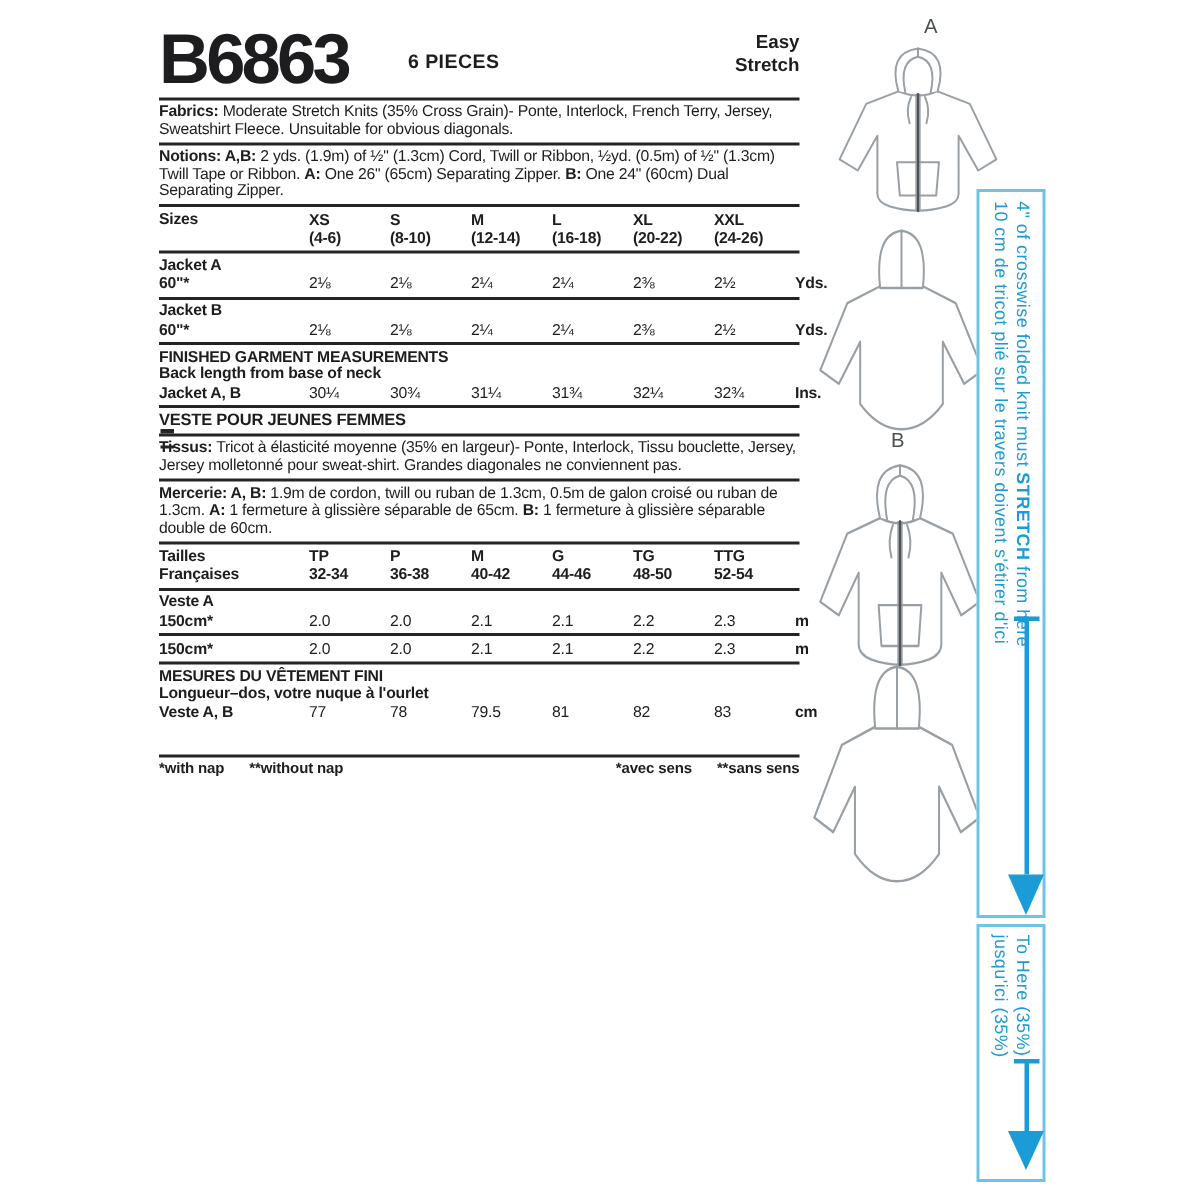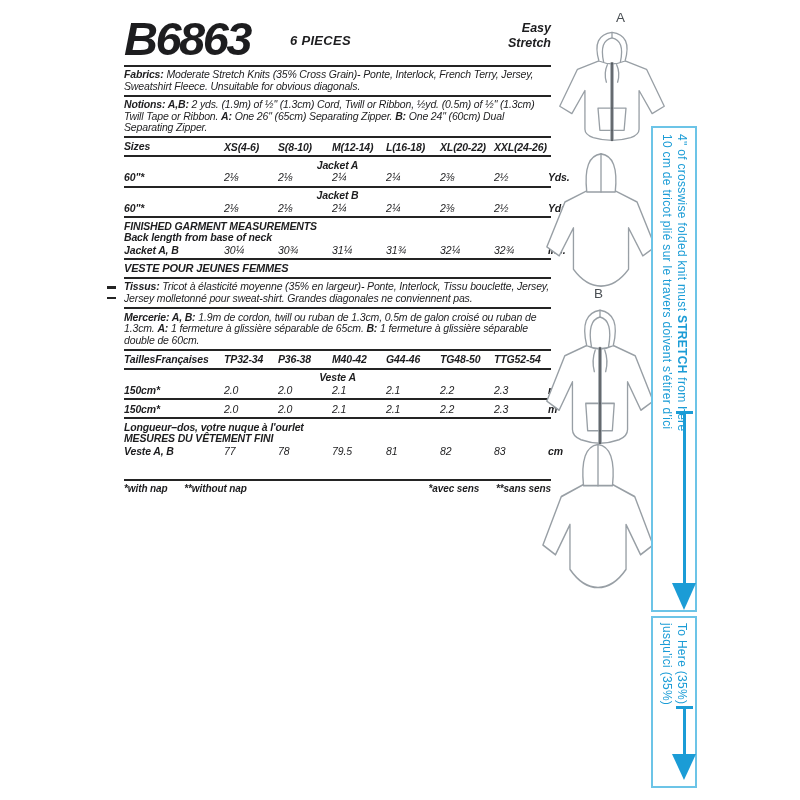--- a/index.html
+++ b/index.html
@@ -1,36 +1,36 @@
 <!DOCTYPE html>
 <html><head>
 <meta charset="utf-8">
 <style>
   html,body{margin:0;padding:0;background:#fff;}
   #canvas{position:relative;width:800px;height:800px;background:#fff;overflow:hidden;
           font-family:"Liberation Sans","DejaVu Sans",sans-serif;color:#1d1d1f;}
 
   
-  .main{position:absolute;left:124px;top:16px;width:427px;font-style:italic;}
+  .main{position:absolute;left:106px;top:16px;width:427px;}
   .title-row{display:flex;align-items:flex-start;}
   .pattern-number{font-size:47px;font-weight:bold;letter-spacing:-2.5px;line-height:46px;}
   .pieces{font-size:13px;font-weight:bold;margin:17px 0 0 40px;letter-spacing:.3px;}
   .difficulty{margin-left:auto;text-align:right;font-size:12.5px;font-weight:bold;line-height:15px;margin-top:5px;}
   .garment{font-size:11px;font-weight:bold;margin-top:1px;letter-spacing:-.2px;}
   .rule{height:2px;background:#242424;margin:2.5px 0;}
   .spec{font-size:10.5px;line-height:11.6px;margin:1px 0;letter-spacing:-.15px;}
   .spec b{letter-spacing:-.15px;}
 
-  .tlabel{font-weight:bold;font-size:10.5px;line-height:11.5px;margin-top:1px;letter-spacing:-.15px;text-align:center;}
+  .tlabel{font-weight:bold;font-size:10.5px;line-height:11.5px;margin-top:1px;letter-spacing:-.15px;}
   .thead{font-weight:bold;font-size:10.5px;line-height:11.5px;letter-spacing:-.15px;}
   .trow{display:grid;grid-template-columns:100px repeat(6,54px) 1fr;
         font-size:10.5px;line-height:12px;letter-spacing:-.15px;}
   .trow.bold, .trow .b{font-weight:bold;}
   .trow .u{text-align:right;font-weight:bold;}
-  .hcell{display:flex;flex-direction:row;font-weight:bold;}
+  .hcell{display:flex;flex-direction:column;font-weight:bold;}
   .foot{display:flex;justify-content:space-between;font-size:10px;font-weight:bold;margin-top:2px;letter-spacing:-.1px;}
   .foot .gap{margin-left:14px;}
 
   
   .regmark{position:absolute;left:107px;top:286px;}
   .regmark div{width:9px;height:2.5px;background:#242424;margin-bottom:8px;}
 
   
   .ill{position:absolute;}
   .ill-label{position:absolute;font-size:13.5px;color:#4a4f54;letter-spacing:.5px;}
@@ -209,22 +209,22 @@
       <span>2.0</span>
       <span>2.0</span>
       <span>2.1</span>
       <span>2.1</span>
       <span>2.2</span>
       <span>2.3</span>
       <span class="u">m</span>
     </div>
     <div class="rule"></div>
 
+    <div class="thead">MESURES DU VÊTEMENT FINI</div>
     <div class="thead">Longueur–dos, votre nuque à l'ourlet</div>
-    <div class="thead">MESURES DU VÊTEMENT FINI</div>
     <div class="trow">
       <span class="b">Veste A, B</span>
       <span>77</span>
       <span>78</span>
       <span>79.5</span>
       <span>81</span>
       <span>82</span>
       <span>83</span>
       <span class="u">cm</span>
     </div>

